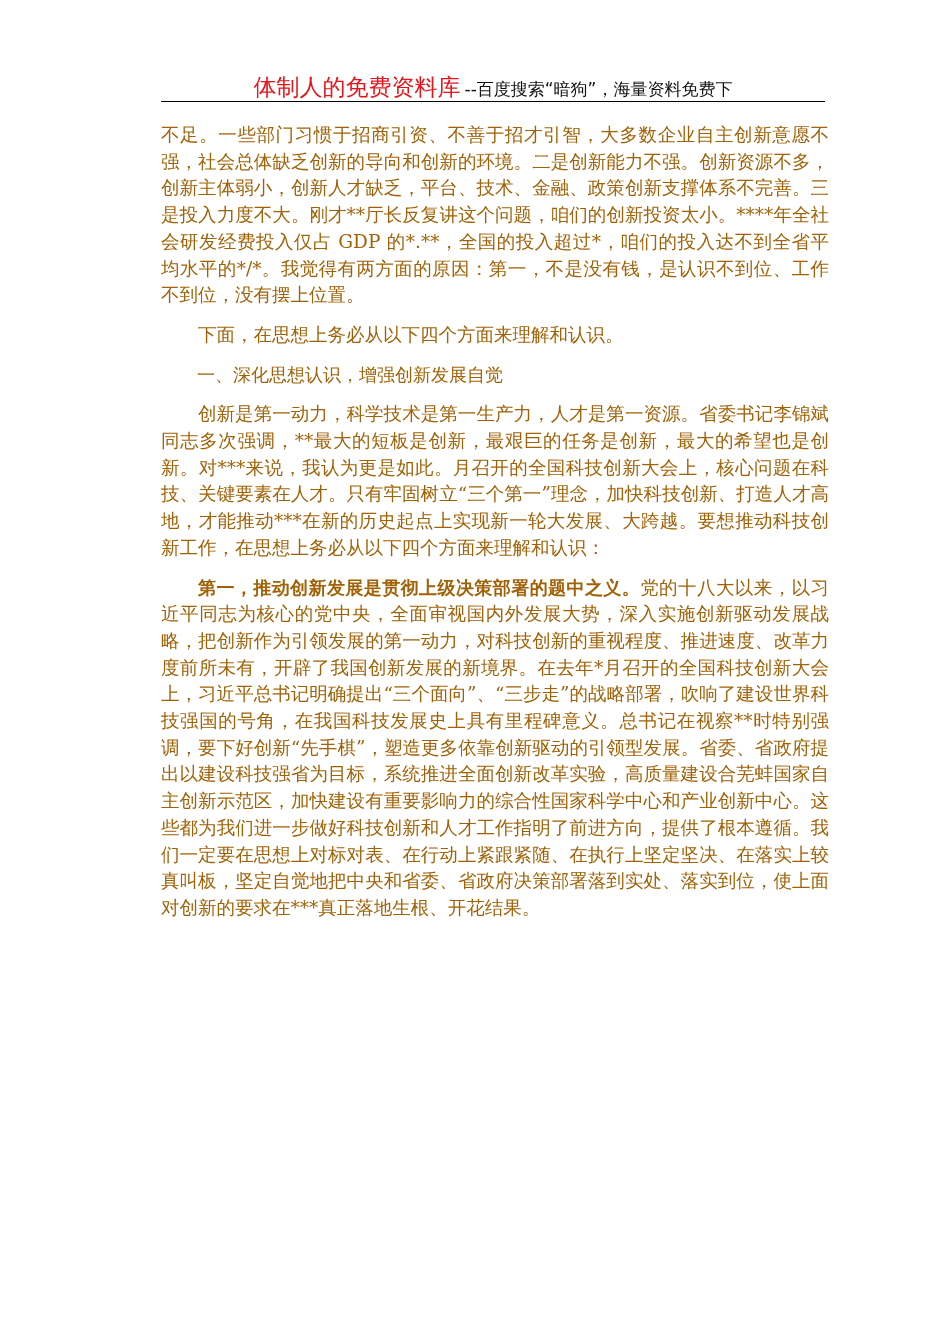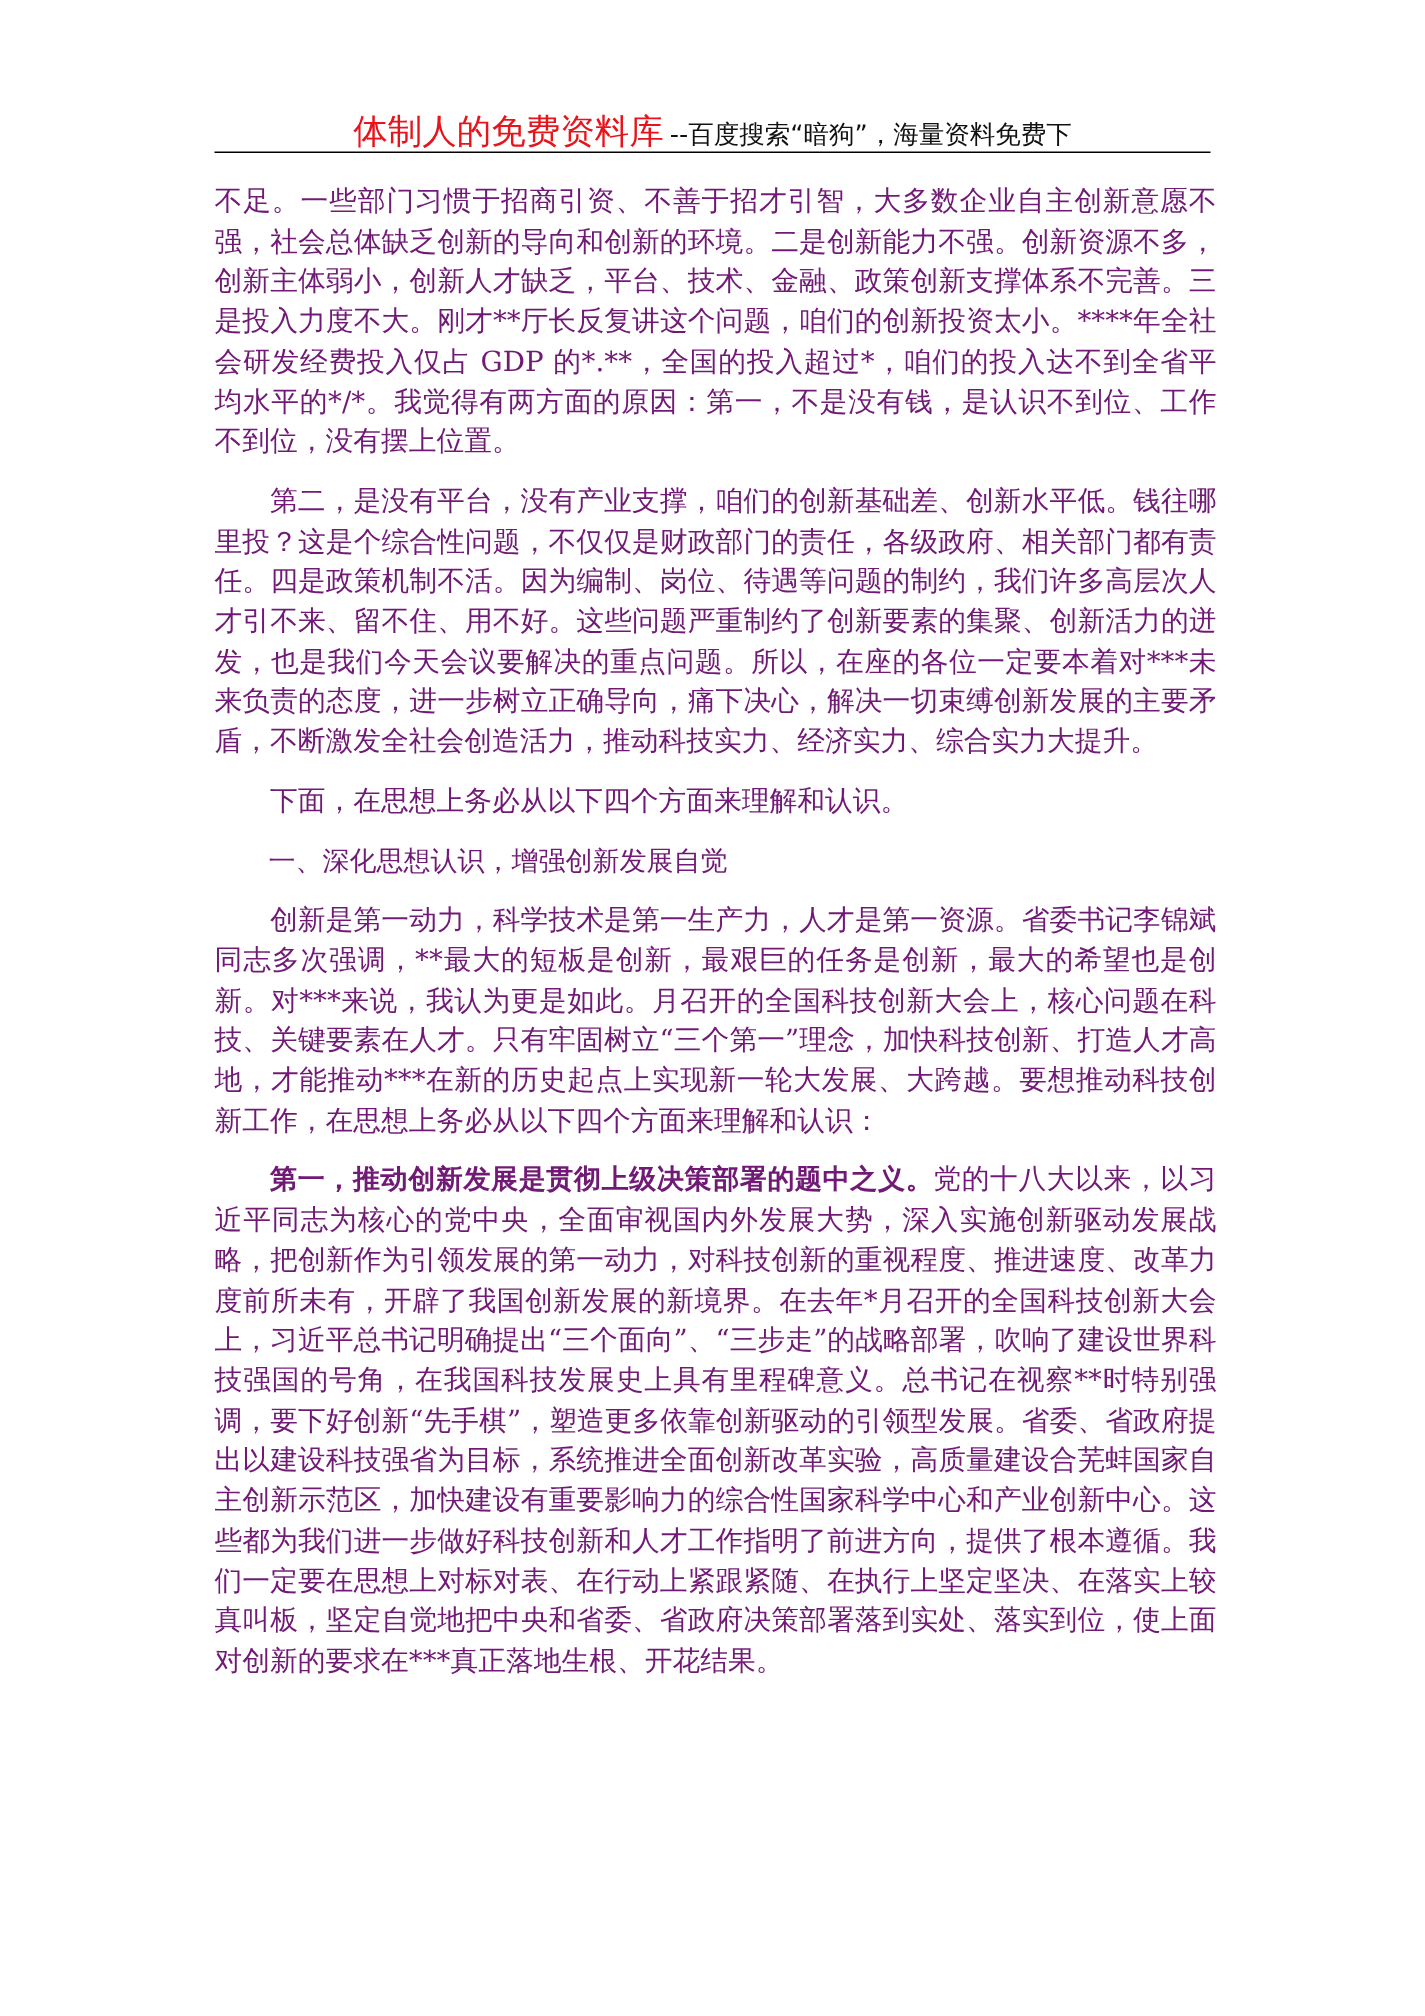--- a/index.html
+++ b/index.html
@@ -1,49 +1,48 @@
 <!DOCTYPE html>
 <html><head>
 <meta charset="utf-8">
 <style>
   html, body { margin: 0; padding: 0; background: #ffffff; }
   body { width: 950px; height: 1344px; position: relative; overflow: hidden; }
-  .page { position: absolute; left: 0; top: 0; width: 820px; height: 1344px; background: #ffffff; }
+  .page { position: absolute; left: 18px; top: 0; width: 820px; height: 1344px; background: #ffffff; }
   .header {
     position: absolute; left: 143px; top: 72px; width: 664px; height: 30px;
     text-align: center; white-space: nowrap;
     font-family: "DejaVu Sans", sans-serif;
   }
   .header .brand { color: #e8141b; font-size: 23px; vertical-align: baseline; }
   .header .tagline { color: #111111; font-size: 17px; vertical-align: baseline; margin-left: 4px; }
   .header-rule { position: absolute; left: 143px; top: 101px; width: 664px; height: 1px; background: #000000; }
   .body-text {
     position: absolute; left: 143px; top: 122px; width: 668px;
     font-family: "DejaVu Serif", serif;
-    font-size: 18.5px; line-height: 26.7px; color: #701a75;
+    font-size: 18.5px; line-height: 26.7px; color: #a16207;
     text-align: justify;
   }
   .para { margin: 0; }
   .para.indent { text-indent: 2em; }
   .gap { margin-top: 13px; }
   .heading { font-family: "DejaVu Sans", sans-serif; font-weight: normal; margin: 13px 0 13px 0; text-indent: 2em; font-size: 18px; }
   .bold-lead { font-family: "DejaVu Sans", sans-serif; font-weight: bold; font-size: 18px; }
 </style>
 </head>
 <body>
 
 <div class="page">
 
   <div class="header">
     <span class="brand">体制人的免费资料库</span><span class="tagline">--百度搜索“暗狗”，海量资料免费下</span>
   </div>
   <div class="header-rule"></div>
 
   <div class="body-text">
     <p class="para">不足。一些部门习惯于招商引资、不善于招才引智，大多数企业自主创新意愿不强，社会总体缺乏创新的导向和创新的环境。二是创新能力不强。创新资源不多，创新主体弱小，创新人才缺乏，平台、技术、金融、政策创新支撑体系不完善。三是投入力度不大。刚才**厅长反复讲这个问题，咱们的创新投资太小。****年全社会研发经费投入仅占 GDP 的*.**，全国的投入超过*，咱们的投入达不到全省平均水平的*/*。我觉得有两方面的原因：第一，不是没有钱，是认识不到位、工作不到位，没有摆上位置。</p>
-    <p class="para indent gap">第二，是没有平台，没有产业支撑，咱们的创新基础差、创新水平低。钱往哪里投？这是个综合性问题，不仅仅是财政部门的责任，各级政府、相关部门都有责任。四是政策机制不活。因为编制、岗位、待遇等问题的制约，我们许多高层次人才引不来、留不住、用不好。这些问题严重制约了创新要素的集聚、创新活力的迸发，也是我们今天会议要解决的重点问题。所以，在座的各位一定要本着对***未来负责的态度，进一步树立正确导向，痛下决心，解决一切束缚创新发展的主要矛盾，不断激发全社会创造活力，推动科技实力、经济实力、综合实力大提升。</p>
     <p class="para indent gap">下面，在思想上务必从以下四个方面来理解和认识。</p>
     <p class="para heading">一、深化思想认识，增强创新发展自觉</p>
     <p class="para indent">创新是第一动力，科学技术是第一生产力，人才是第一资源。省委书记李锦斌同志多次强调，**最大的短板是创新，最艰巨的任务是创新，最大的希望也是创新。对***来说，我认为更是如此。月召开的全国科技创新大会上，核心问题在科技、关键要素在人才。只有牢固树立“三个第一”理念，加快科技创新、打造人才高地，才能推动***在新的历史起点上实现新一轮大发展、大跨越。要想推动科技创新工作，在思想上务必从以下四个方面来理解和认识：</p>
     <p class="para indent gap"><span class="bold-lead">第一，推动创新发展是贯彻上级决策部署的题中之义。</span><span>党的十八大以来，以习近平同志为核心的党中央，全面审视国内外发展大势，深入实施创新驱动发展战略，把创新作为引领发展的第一动力，对科技创新的重视程度、推进速度、改革力度前所未有，开辟了我国创新发展的新境界。在去年*月召开的全国科技创新大会上，习近平总书记明确提出“三个面向”、“三步走”的战略部署，吹响了建设世界科技强国的号角，在我国科技发展史上具有里程碑意义。总书记在视察**时特别强调，要下好创新“先手棋”，塑造更多依靠创新驱动的引领型发展。省委、省政府提出以建设科技强省为目标，系统推进全面创新改革实验，高质量建设合芜蚌国家自主创新示范区，加快建设有重要影响力的综合性国家科学中心和产业创新中心。这些都为我们进一步做好科技创新和人才工作指明了前进方向，提供了根本遵循。我们一定要在思想上对标对表、在行动上紧跟紧随、在执行上坚定坚决、在落实上较真叫板，坚定自觉地把中央和省委、省政府决策部署落到实处、落实到位，使上面对创新的要求在***真正落地生根、开花结果。</span></p>
   </div>
 
 </div>
 
 </body></html>

